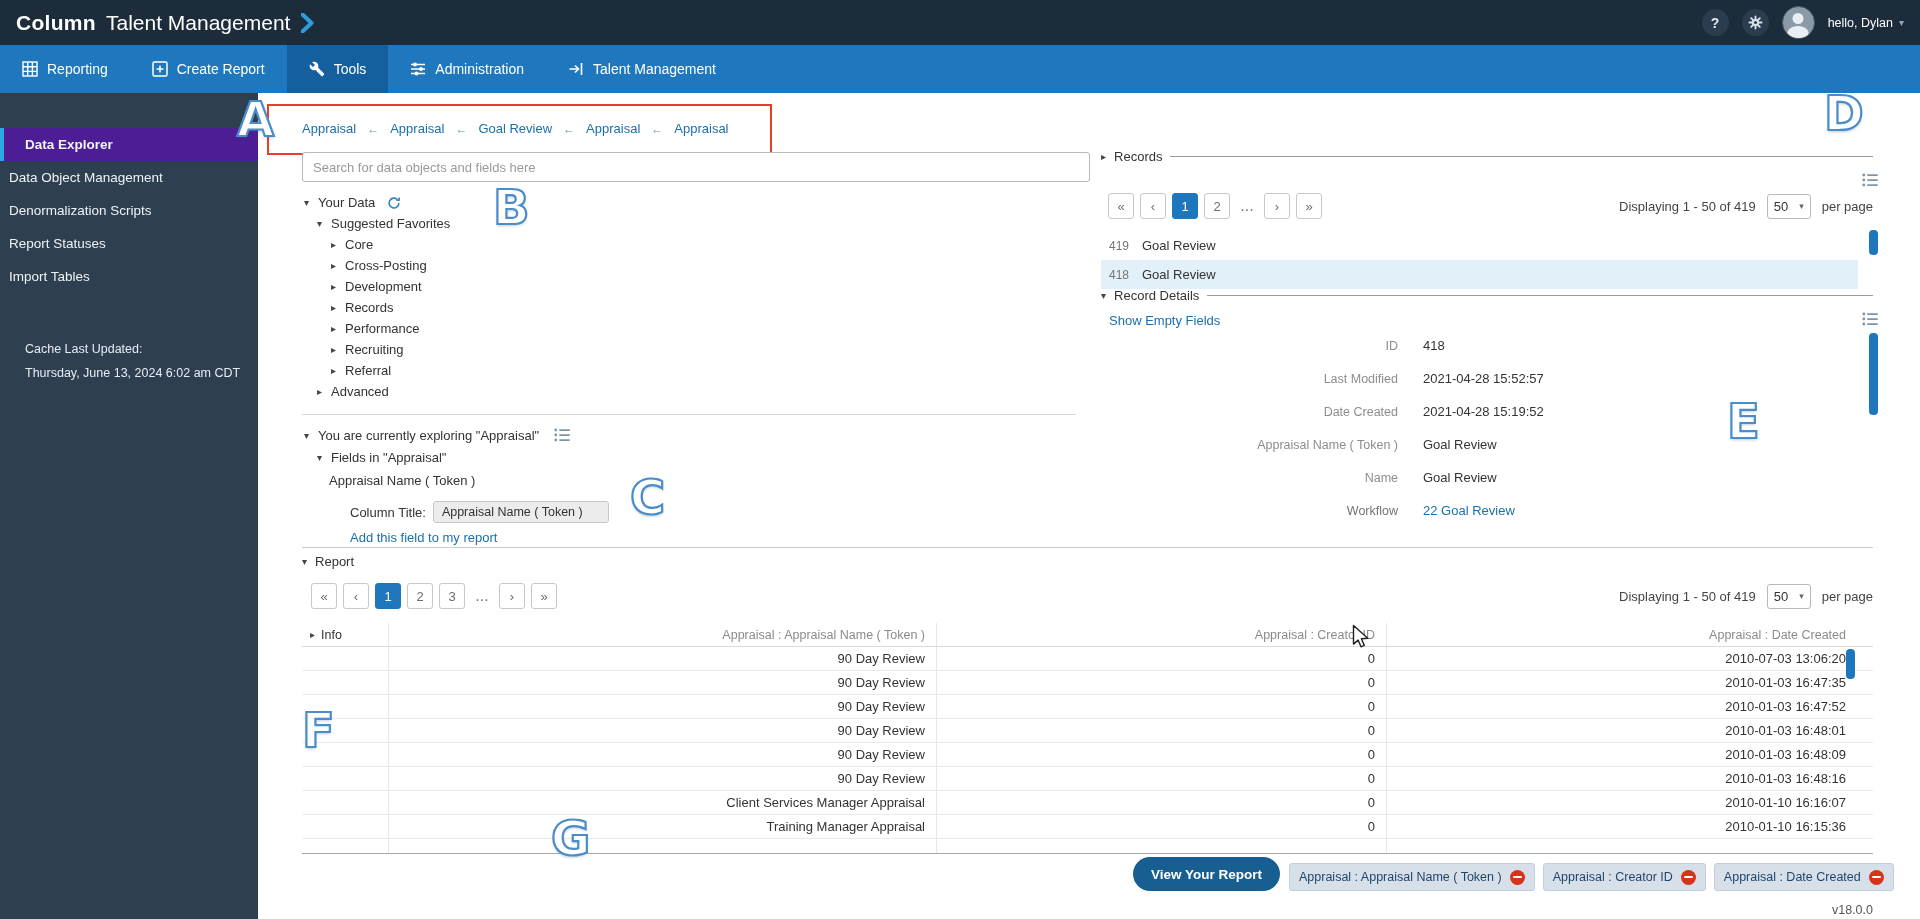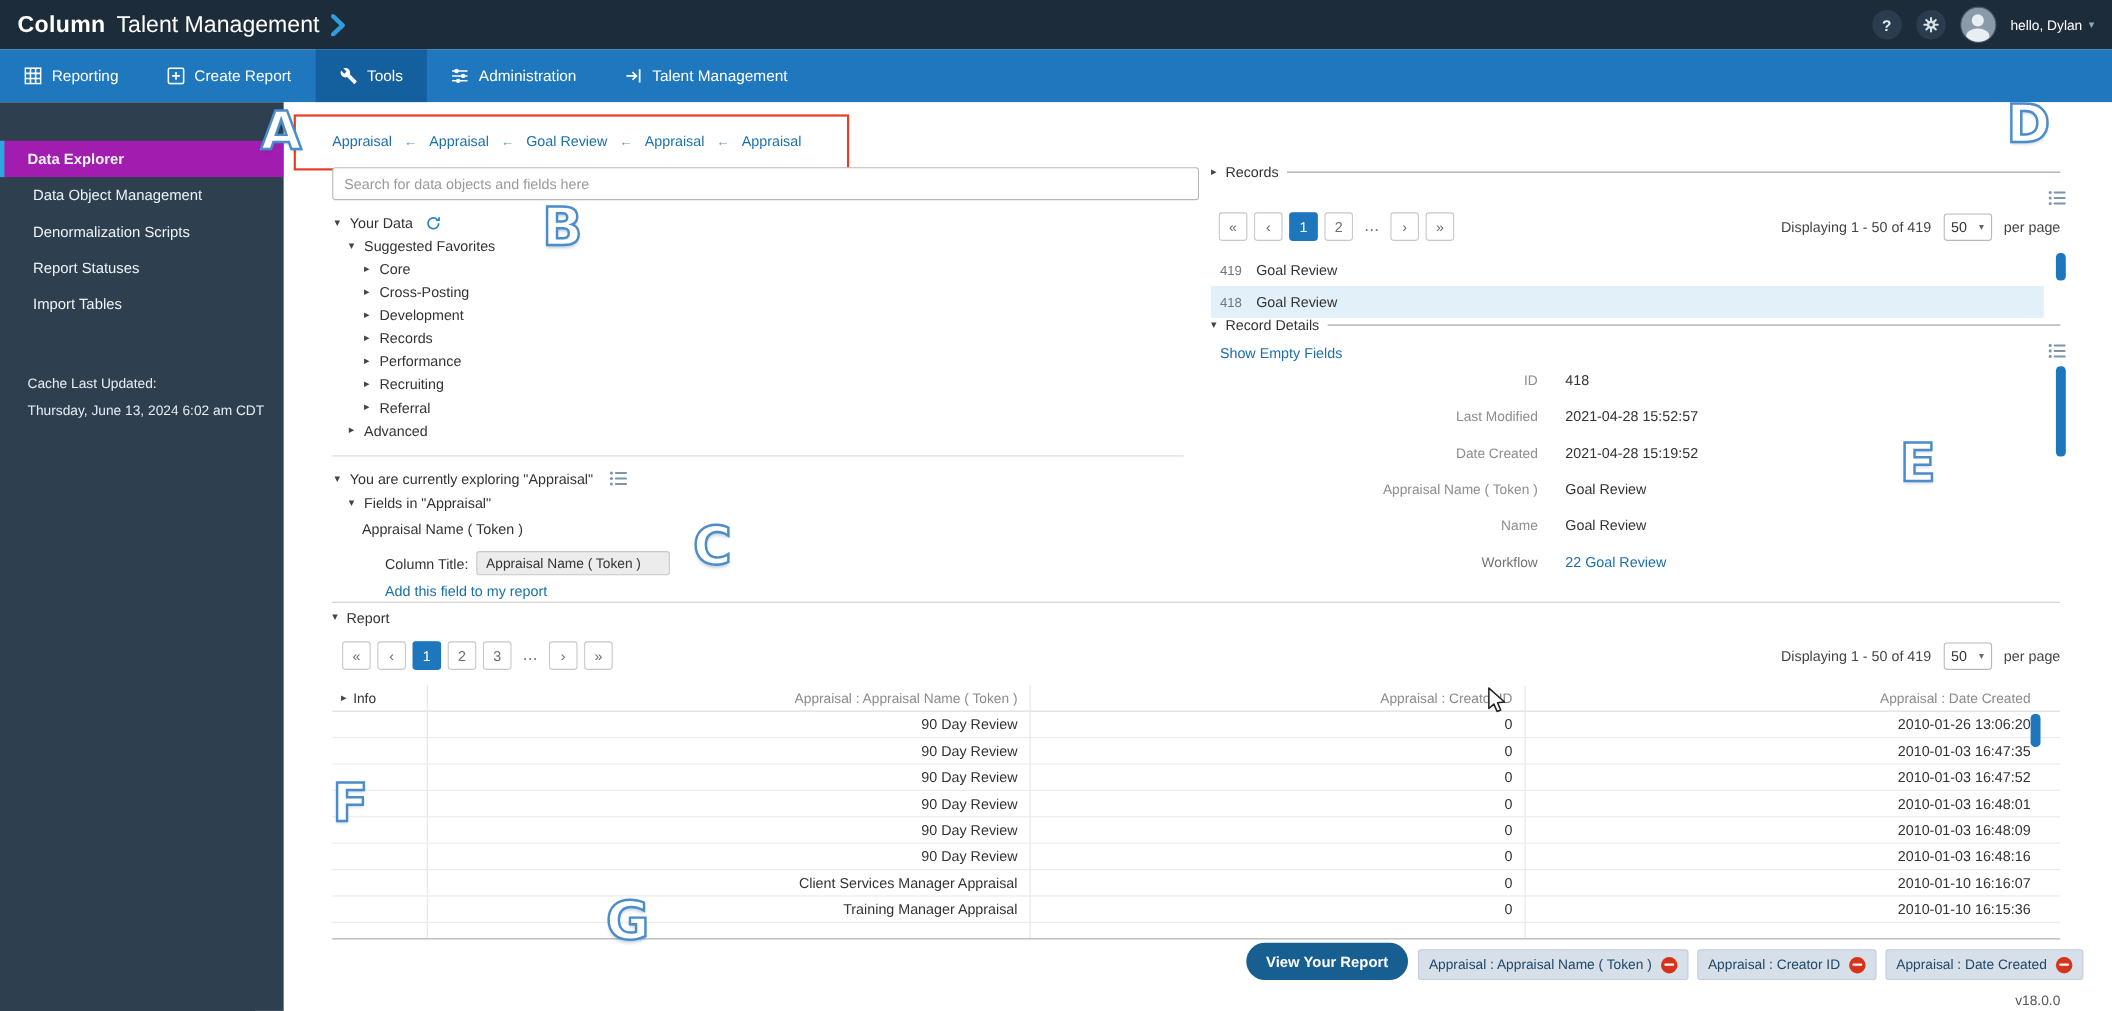--- a/index.html
+++ b/index.html
@@ -22,22 +22,22 @@
 
   
   .nav{position:absolute;top:45px;left:0;right:0;height:48px;background:#1f78be;display:flex;align-items:stretch;}
   .nav-tab{display:flex;align-items:center;gap:9px;padding:0 22px;color:#fff;font-size:14px;cursor:pointer;white-space:nowrap;}
   .nav-tab.active{background:#14609f;}
   .nav-ic{display:flex;}
 
   
   .sidebar{position:absolute;top:93px;left:0;width:258px;bottom:0;background:#2e3f50;}
   .side-items{padding-top:35px;}
-  .side-item{height:33px;display:flex;align-items:center;padding-left:30px;color:#eef3f7;font-size:13.5px;cursor:pointer;}
-  .side-item.active{background:#a21caf;border-left:4px solid #2ba9e1;padding-left:21px;font-weight:bold;}
+  .side-item{height:33px;display:flex;align-items:center;padding-left:9px;color:#eef3f7;font-size:13.5px;cursor:pointer;}
+  .side-item.active{background:#4c1d95;border-left:4px solid #2ba9e1;padding-left:21px;font-weight:bold;}
   .cache{position:absolute;left:25px;top:244px;right:8px;color:#e6edf2;font-size:12.5px;line-height:24px;}
 
   
   .main{position:absolute;left:258px;top:93px;right:0;bottom:0;background:#fff;}
 
   .crumb-box{position:absolute;left:9px;top:11px;width:501px;height:47px;border:2px solid #e93d25;}
   .breadcrumb{position:absolute;left:44px;top:28px;display:flex;align-items:center;gap:11px;font-size:13px;}
   .crumb{color:#1a6fad;cursor:pointer;}
   .crumb-arrow{color:#6397bf;font-size:12px;}
 
@@ -501,21 +501,21 @@
       </div>
       <div class="trow">
         <div class="c0"></div>
         <div class="c1">
             <span>90 Day Review</span>
           </div>
         <div class="c2">
             <span>0</span>
           </div>
         <div class="c3">
-            <span>2010-01-26 13:06:20</span>
+            <span>2010-07-03 13:06:20</span>
           </div>
       </div>
       <div class="trow">
         <div class="c0"></div>
         <div class="c1">
             <span>90 Day Review</span>
           </div>
         <div class="c2">
             <span>0</span>
           </div>

